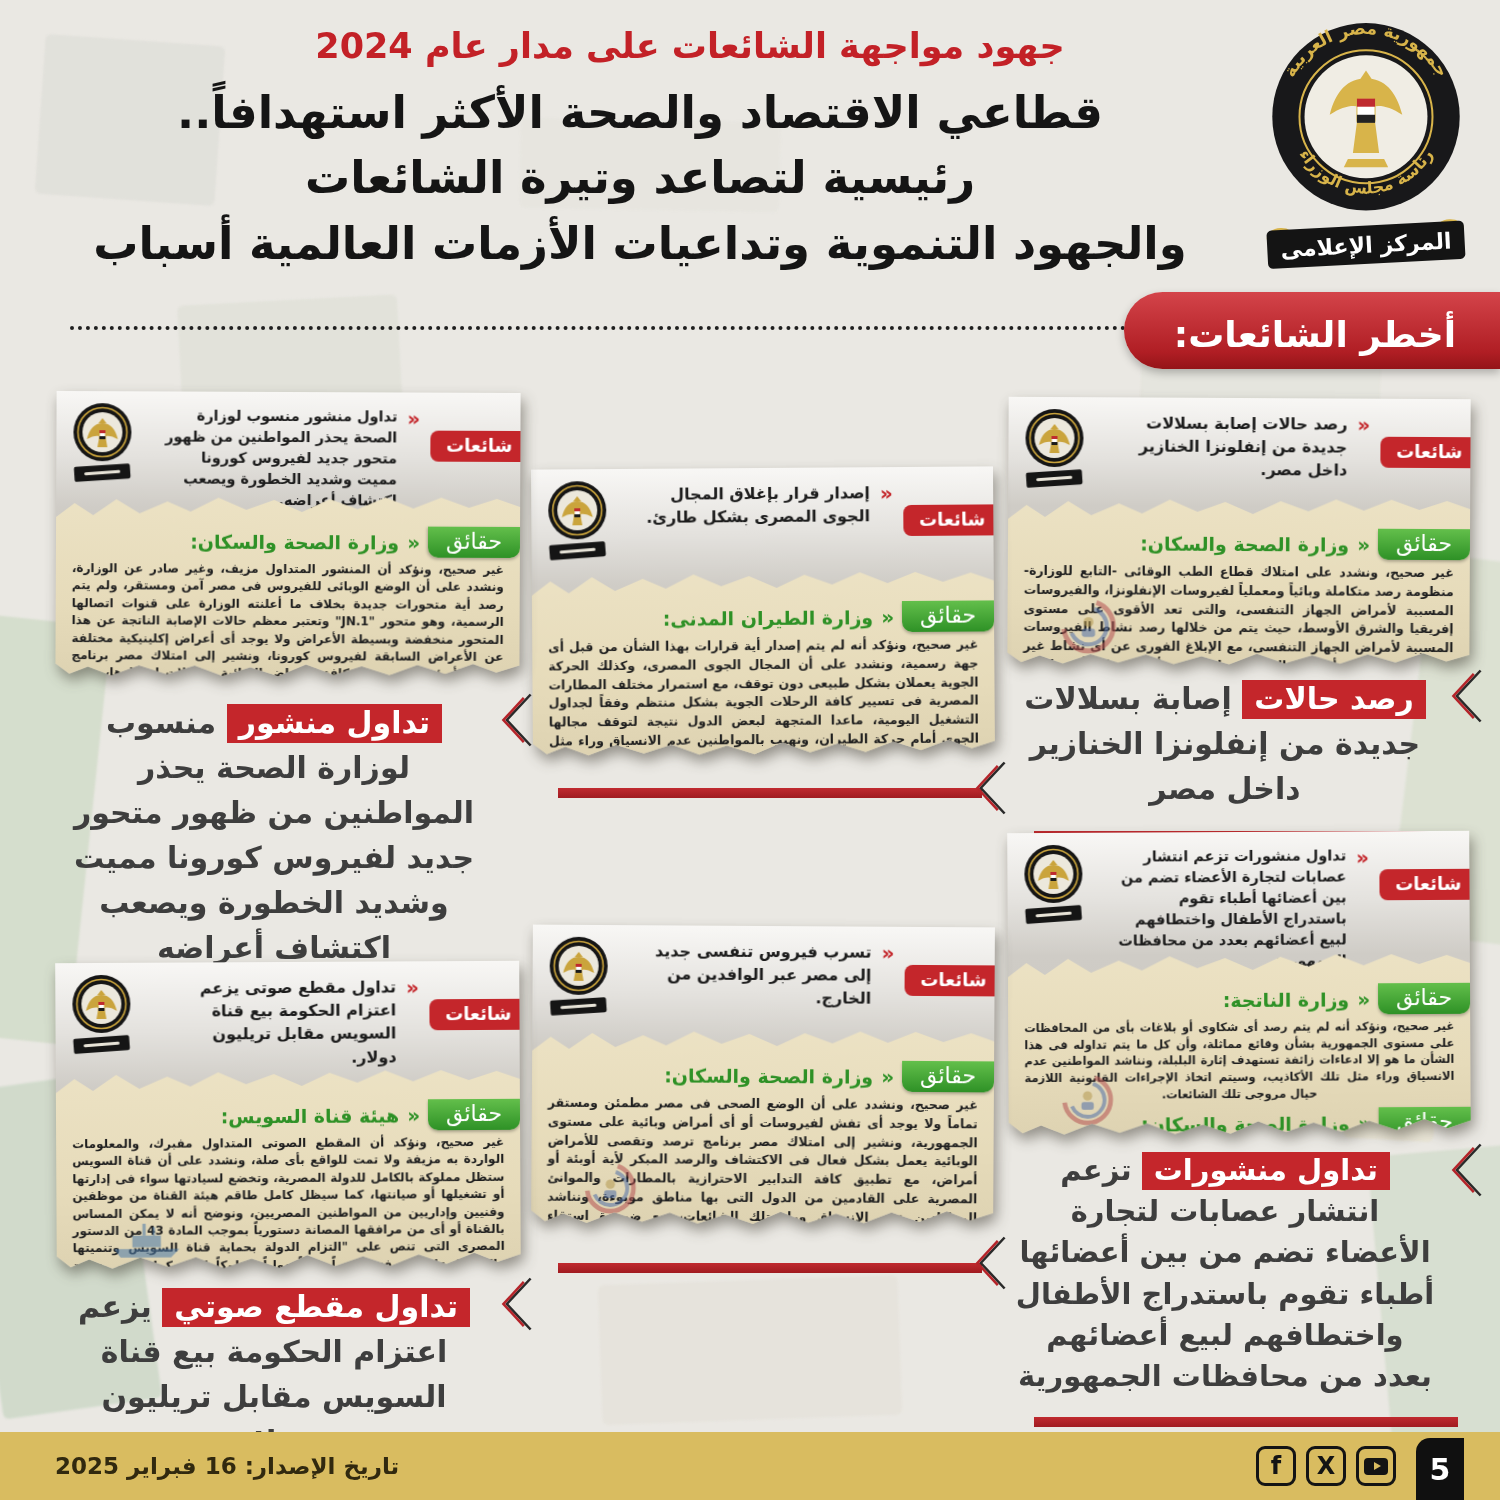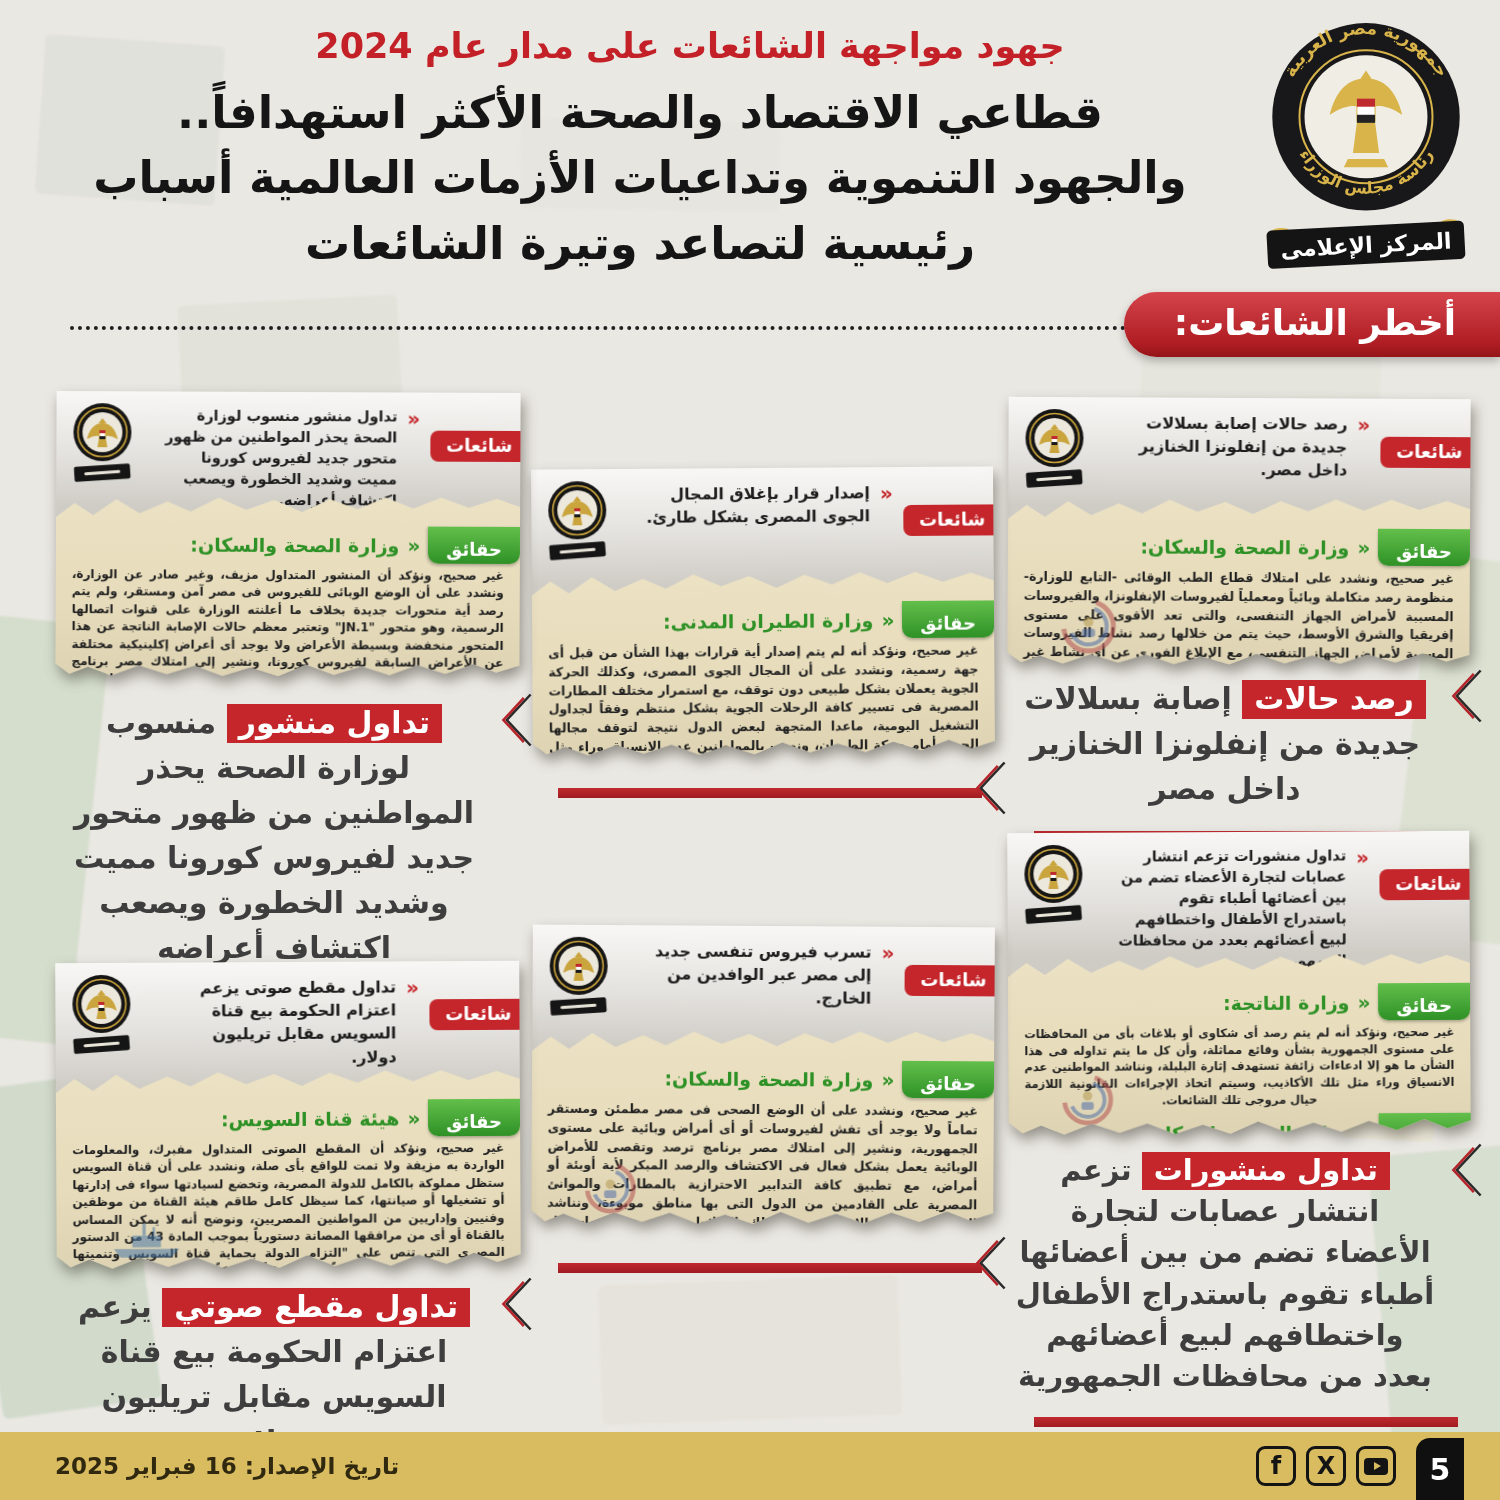--- a/index.html
+++ b/index.html
@@ -34,21 +34,21 @@
   .logo-wrap{position:absolute;top:12px;right:22px;width:224px;height:264px;}
 
   .section-line{
     position:absolute;top:326px;left:70px;width:1080px;height:0;
     border-top:4px dotted #1f1f1f;
   }
   .section-badge{
     position:absolute;top:292px;right:0;
     background:linear-gradient(180deg,#d4444a 0%,#b01e24 78%,#941418 100%);
     color:#fff;font-size:36px;font-weight:800;
-    padding:10px 44px 14px 50px;border-radius:40px 0 0 40px;
+    padding:22px 44px 14px 50px;border-radius:40px 0 0 40px;
     box-shadow:0 4px 8px rgba(0,0,0,.25);
   }
 
   
   .card{position:absolute;filter:drop-shadow(3px 7px 7px rgba(40,35,25,.45));}
   .card-inner{
     position:relative;width:100%;height:100%;
     background:linear-gradient(180deg,#f8f7f5 0%,#e4e2de 22%,#cfccc6 40%,#c8c5bf 100%);
     clip-path:polygon(0 0,100% 0,100% 94%,95% 96.5%,90% 93.5%,84% 97%,78% 94%,72% 97.5%,66% 94.5%,60% 97.5%,54% 94%,48% 98%,42% 95%,36% 98%,30% 94.5%,24% 97.5%,18% 94.5%,12% 98%,7% 95%,3% 97.5%,0 94%);
     overflow:hidden;
@@ -66,21 +66,21 @@
   .rumor-text{font-size:16px;font-weight:800;color:#1c1c1c;line-height:1.45;padding-left:14px;}
   .facts{
     position:absolute;left:0;right:0;bottom:0;z-index:2;
     background:linear-gradient(180deg,#ece2c4 0%,#e6dbba 60%,#ddd2b1 100%);
     clip-path:polygon(0 26px,4% 12px,8% 24px,13% 8px,18% 22px,24% 10px,29% 20px,35% 6px,41% 18px,47% 8px,53% 20px,59% 7px,65% 17px,71% 5px,77% 16px,83% 5px,89% 15px,95% 6px,100% 14px,100% 100%,0 100%);
     padding:34px 16px 16px 16px;box-sizing:border-box;
   }
   .facts-header{display:flex;align-items:center;gap:8px;margin:0 -16px 4px 0;}
   .facts-badge{
     background:linear-gradient(180deg,#63bf4b 0%,#2e9126 100%);
-    color:#fff;font-size:18px;font-weight:700;padding:12px 18px 4px 18px;
+    color:#fff;font-size:22px;font-weight:400;padding:2px 18px 4px 18px;
     border-radius:0 0 10px 10px;box-shadow:0 2px 3px rgba(0,0,0,.25);
   }
   .gq{color:#2e9126;font-weight:800;font-size:20px;}
   .facts-source{color:#2e9126;font-size:19px;font-weight:800;}
   .facts-text{
     font-size:12.5px;font-weight:700;color:#1f1f1f;line-height:1.5;
     text-align:justify;text-align-last:center;margin-top:4px;
   }
   .card-organ .facts-text{font-size:11.5px;line-height:1.45;}
   .card-corona .facts-text{font-size:12px;line-height:1.45;}
@@ -173,22 +173,22 @@
     <div class="b6"></div>
     <div class="b7"></div>
     <div class="b8"></div>
   <div class="b9"></div>
     <div class="b10"></div>
 </div>
 
 <div class="kicker">جهود مواجهة الشائعات على مدار عام 2024</div>
 <div class="main-title">
   <div>قطاعي الاقتصاد والصحة الأكثر استهدافاً..</div>
+  <div>رئيسية لتصاعد وتيرة الشائعات</div>
   <div>والجهود التنموية وتداعيات الأزمات العالمية أسباب</div>
-  <div>رئيسية لتصاعد وتيرة الشائعات</div>
 </div>
 
 <div class="logo-wrap">
   <svg viewBox="0 0 220 262" width="224" height="264">
     <circle cx="110" cy="104" r="93" fill="#18181a"></circle>
     <circle cx="110" cy="104" r="61" fill="#f0ede4"></circle>
     <circle cx="110" cy="104" r="66" fill="none" stroke="#d8b44a" stroke-width="2"></circle>
     <defs>
       <path id="arcT" d="M 28 104 A 82 82 0 0 1 192 104"></path>
       <path id="arcB" d="M 34 104 A 76 76 0 0 0 186 104"></path>

